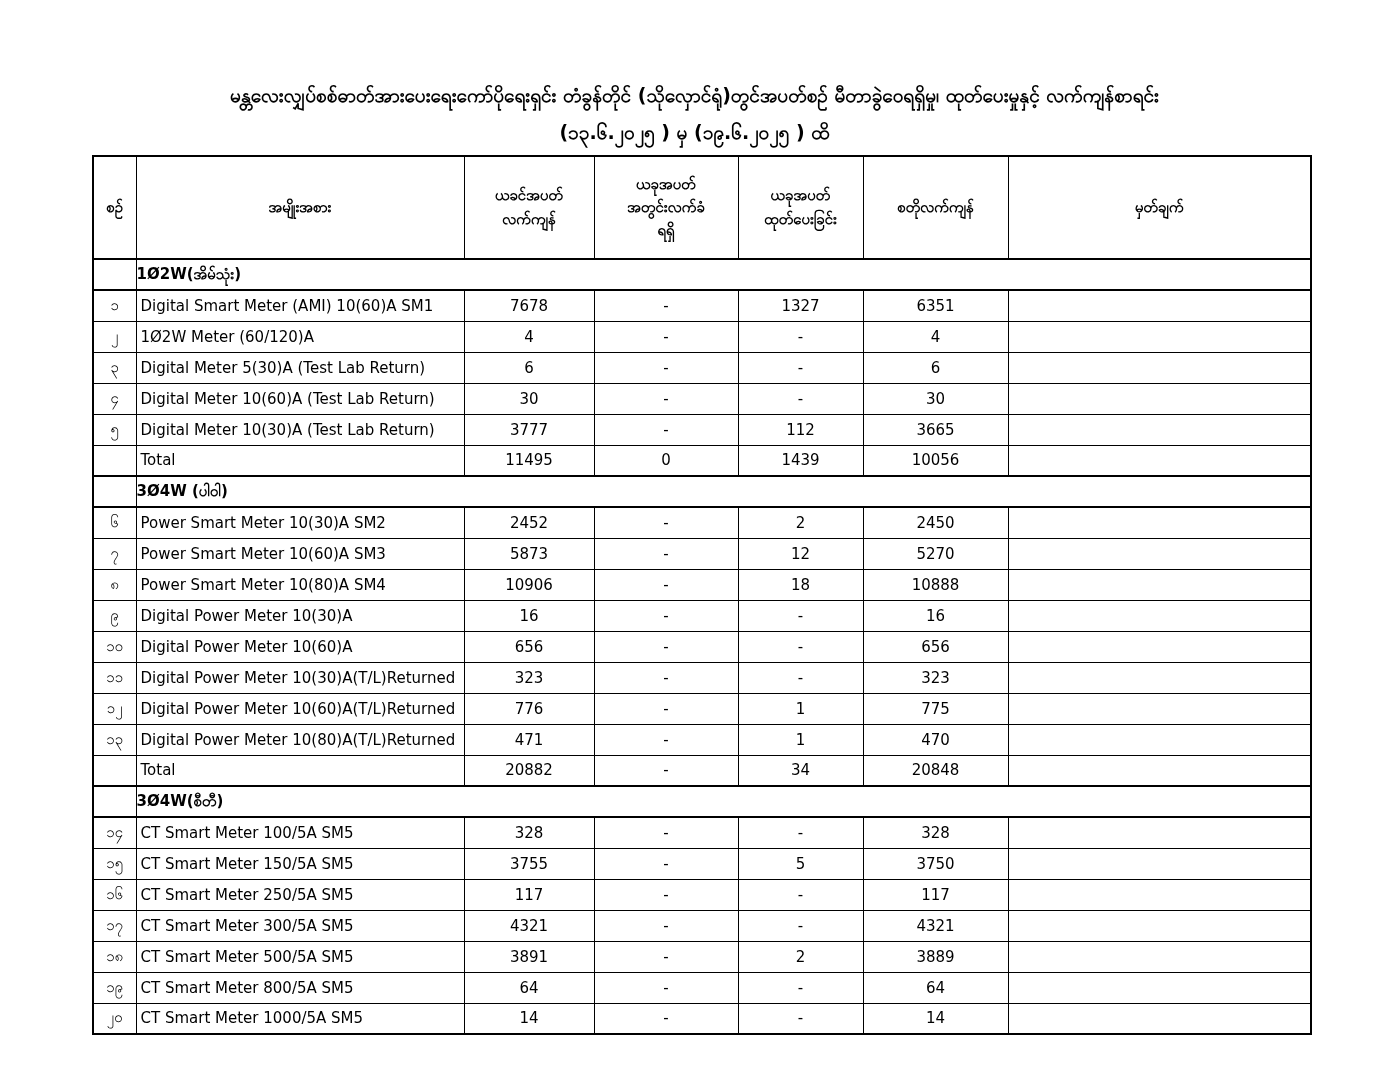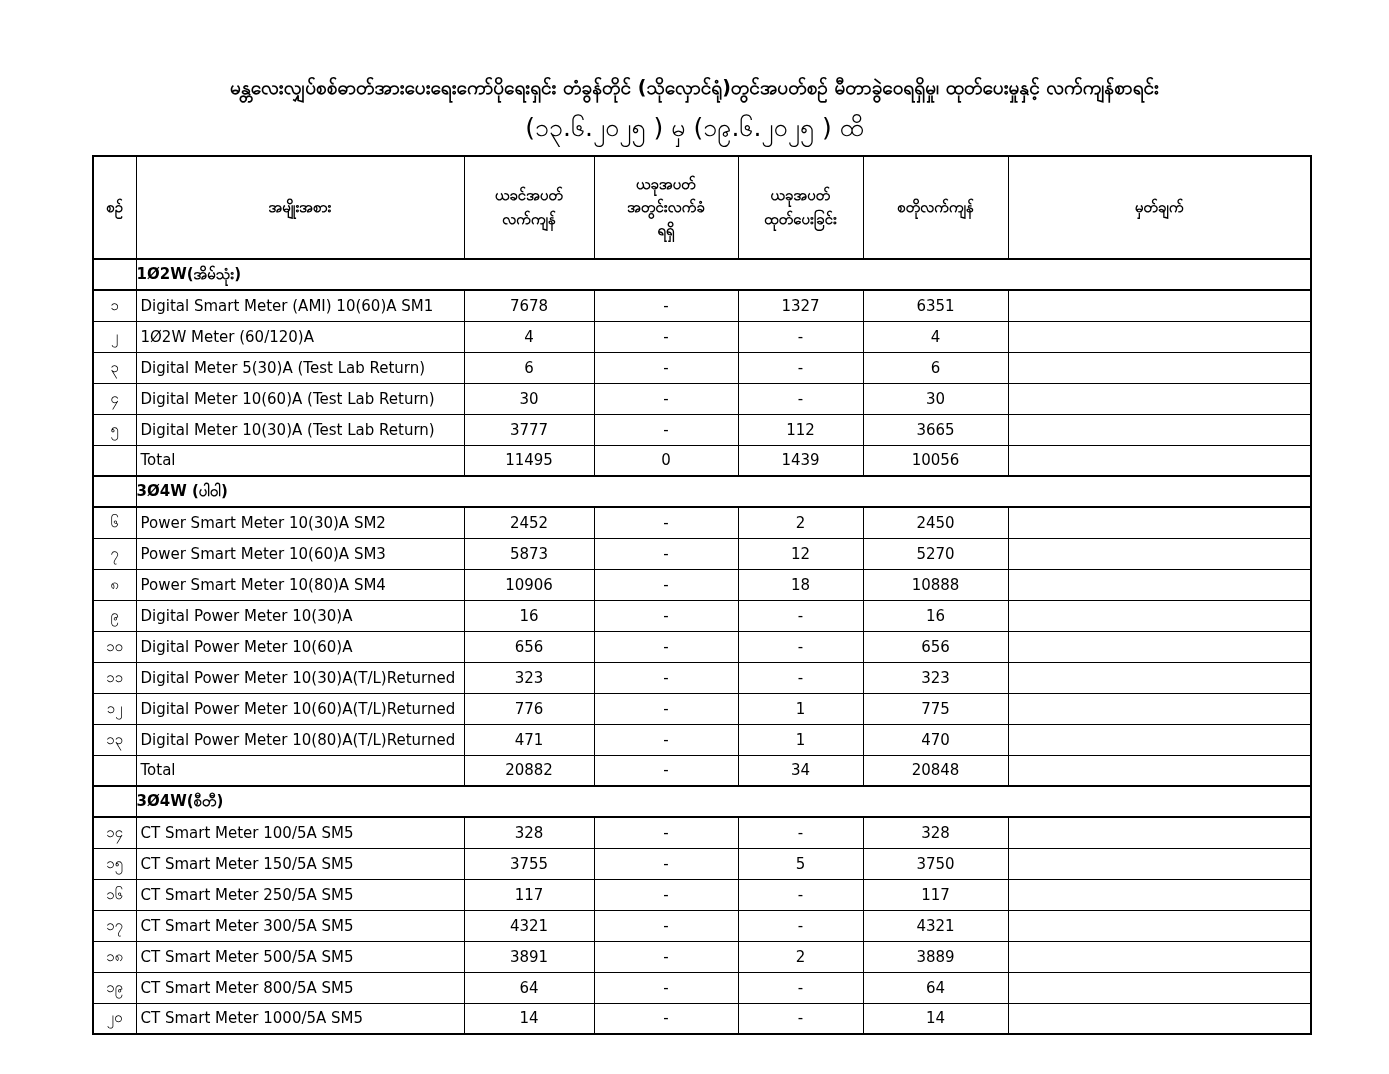--- a/index.html
+++ b/index.html
@@ -13,33 +13,33 @@
   }
   .page {
     position: relative;
     width: 1389px;
     height: 1074px;
     background: #ffffff;
     overflow: hidden;
   }
   .title-block {
     position: absolute;
-    top: 76px;
+    top: 84px;
     left: 0;
     width: 100%;
     text-align: center;
   }
   .title-line1 {
     font-size: 19px;
     font-weight: bold;
     line-height: 1.2;
   }
   .title-line2 {
-    font-size: 25px;
-    font-weight: normal;
+    font-size: 19px;
+    font-weight: bold;
     margin-top: 14px;
     line-height: 1.2;
   }
   table.report {
     position: absolute;
     left: 92px;
     top: 155px;
     width: 1218px;
     border-collapse: collapse;
     table-layout: fixed;

